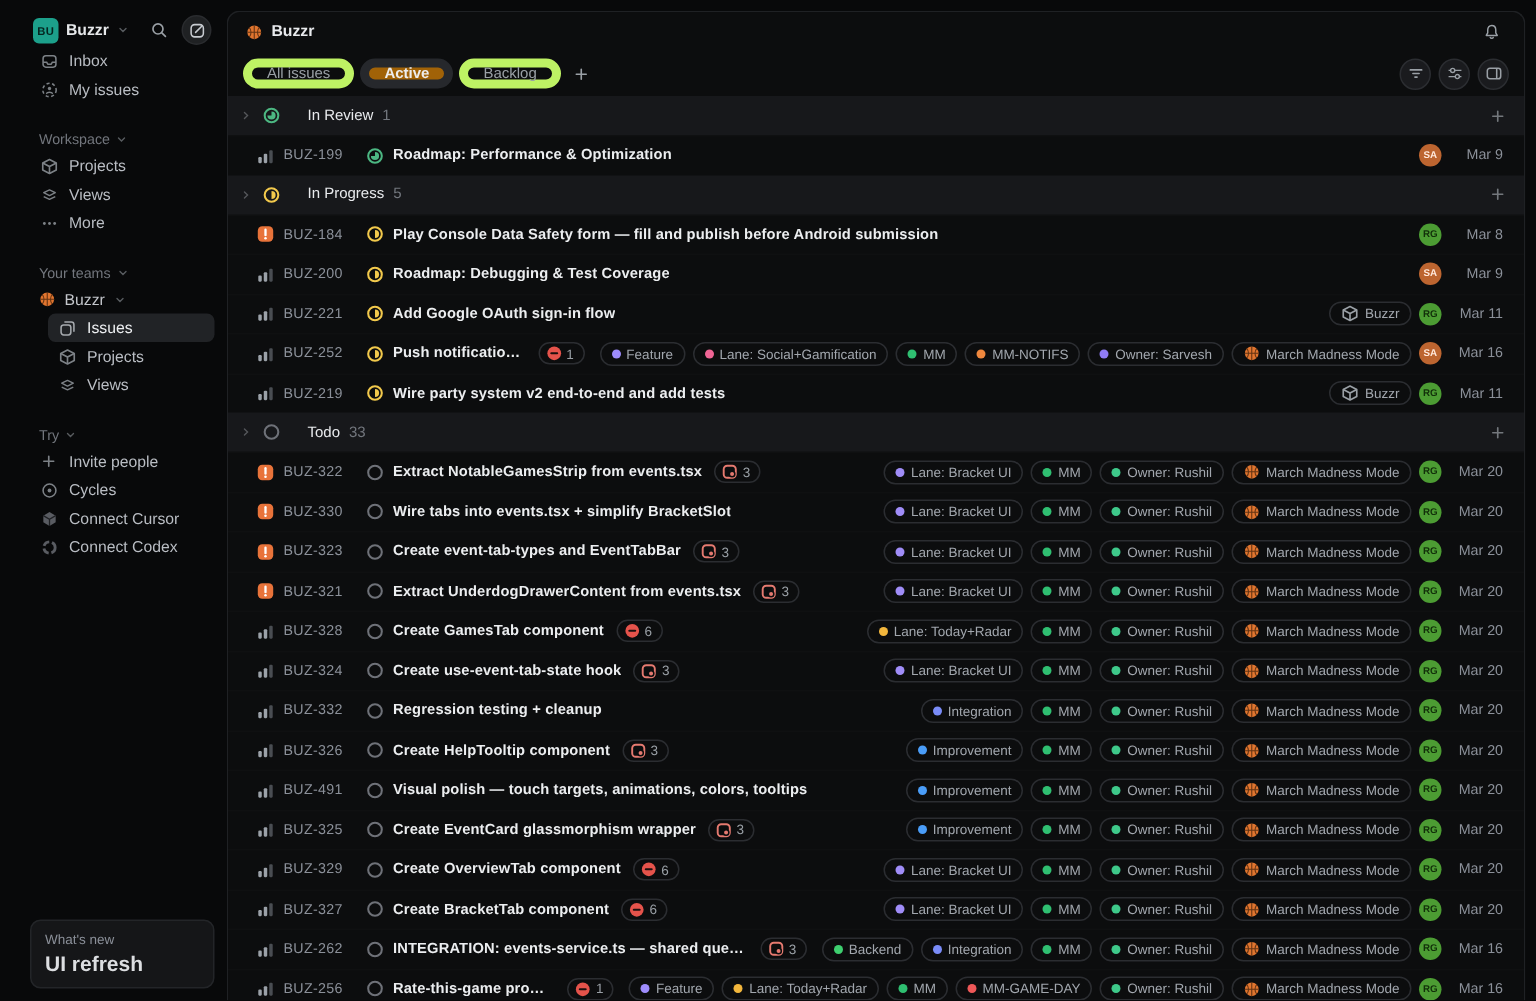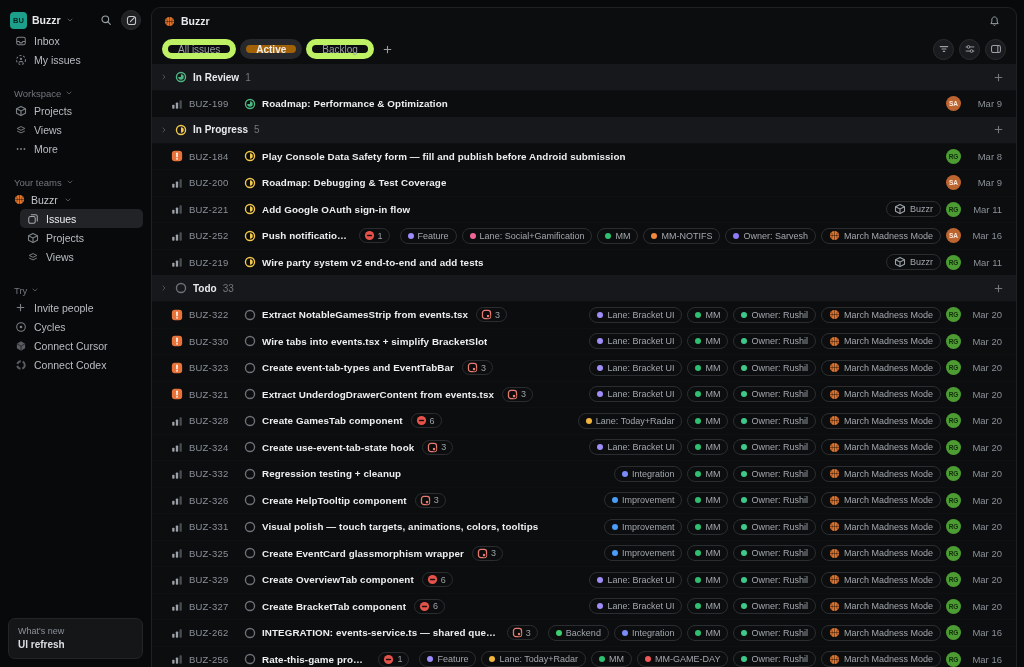--- a/index.html
+++ b/index.html
@@ -4,21 +4,21 @@
 <style>
   * { box-sizing: border-box; }
   html,body { margin:0; padding:0; }
   body {
     width:1024px; height:667px; overflow:hidden; position:relative;
     background:#08090a; font-family:"Liberation Sans", sans-serif;
     color:#e8eaed; -webkit-font-smoothing:antialiased;
   }
   
   .sidebar { position:absolute; left:0; top:0; width:151px; height:667px;
-    display:flex; flex-direction:column; padding:9px 8px 8px 8px; }
+    display:flex; flex-direction:column; padding:9px 8px 8px 20px; }
   .sb-head { display:flex; align-items:center; gap:5px; padding:0 2px; height:22px; }
   .ws-avatar { width:17px; height:17px; border-radius:4px; background:#1ca08b;
     color:#04251f; font-size:7.5px; font-weight:bold; display:flex; align-items:center;
     justify-content:center; letter-spacing:.2px; }
   .ws-name { font-size:10.5px; font-weight:700; color:#e6e8ea; }
   .sb-chev { opacity:.55; display:flex; }
   .sb-head .spacer { flex:1; }
   .sb-iconbtn { width:20px; height:20px; border-radius:50%; border:none; background:transparent;
     display:flex; align-items:center; justify-content:center; cursor:pointer; padding:0; }
   .sb-iconbtn.compose { background:#1f2123; border:1px solid #2a2c2f; }
@@ -30,21 +30,21 @@
   .sb-group { margin-top:16px; }
   .sb-group-label { display:flex; align-items:center; gap:4px; font-size:9.5px;
     color:#72767d; padding:0 6px; height:16px; cursor:pointer; }
   .sb-sub { padding-left:12px; }
   .team-row { display:flex; align-items:center; gap:6px; height:19px; padding:0 6px;
     font-size:10.5px; color:#c3c6cb; cursor:pointer; }
   .sb-bottom { margin-top:auto; }
   .whats-new { background:#151618; border:1px solid #232528; border-radius:7px;
     padding:7px 9px 8px 9px; cursor:pointer; }
   .wn-title { font-size:9px; color:#8b9099; margin-bottom:3px; }
-  .wn-sub { font-size:10px; color:#dcdee1; font-weight:600; }
+  .wn-sub { font-size:14px; color:#dcdee1; font-weight:600; }
   
   .panel { position:absolute; left:151px; top:7px; right:7px; bottom:0;
     background:#0c0d0e; border:1px solid #1f2124; border-bottom:none;
     border-radius:9px 9px 0 0; overflow:hidden; display:flex; flex-direction:column; }
   .panel-head { height:26px; display:flex; align-items:center; gap:6px; padding:0 12px; flex-shrink:0; }
   .panel-title { font-size:10.5px; font-weight:700; color:#e8eaed; }
   .panel-head .spacer { flex:1; }
   .tabs-row { height:30px; display:flex; align-items:center; padding:0 10px; gap:4px; flex-shrink:0; }
   .tab-chip { height:20px; display:flex; align-items:center; padding:0 10px; border-radius:10px;
     font-size:10px; color:#9aa0a6; border:6px solid #bef264; background:transparent; cursor:pointer; }
@@ -53,21 +53,21 @@
     display:flex; align-items:center; justify-content:center; cursor:pointer; }
   .tabs-row .spacer { flex:1; }
   .view-btn { width:21px; height:21px; border-radius:50%; border:1px solid #2b2d31;
     background:#1a1b1e; display:flex; align-items:center; justify-content:center;
     margin-left:5px; cursor:pointer; padding:0; }
   
   .issue-list { flex:1; overflow:hidden; }
   .sec-head { height:26px; background:#17181b; display:flex; align-items:center;
     gap:6px; padding:0 12px 0 8px; }
   .sec-caret { opacity:.35; display:flex; cursor:pointer; }
-  .sec-name { font-size:10px; font-weight:700; color:#e8eaed; }
+  .sec-name { font-size:10px; font-weight:400; color:#e8eaed;margin-left:12px; }
   .sec-count { font-size:10px; color:#73777e; }
   .sec-head .spacer { flex:1; }
   .sec-plus { border:none; background:transparent; padding:0; display:flex; cursor:pointer; opacity:.7; }
   .row { height:26.5px; display:flex; align-items:center; padding:0 14px 0 18px;
     border-top:1px solid rgba(255,255,255,.015); cursor:pointer; }
   .row-left { display:flex; align-items:center; gap:6px; min-width:0; flex:1; }
   .pri { width:13px; display:flex; justify-content:center; flex-shrink:0; }
   .iid { width:48px; font-size:9.5px; color:#8b9099; flex-shrink:0; letter-spacing:.2px; }
   .st { width:13px; display:flex; justify-content:center; flex-shrink:0; }
   .title { font-size:9.8px; font-weight:700; color:#eceef0; white-space:nowrap;
@@ -1000,21 +1000,21 @@
       </div>
       <div class="row">
         <div class="row-left">
           <span class="pri">
             <svg width="12" height="12" viewBox="0 0 14 14">
               <rect x="1.4" y="7.8" width="2.7" height="4.8" rx=".9" fill="#9ba1a8"></rect>
               <rect x="5.65" y="5.2" width="2.7" height="7.4" rx=".9" fill="#9ba1a8"></rect>
               <rect x="9.9" y="2.6" width="2.7" height="10" rx=".9" fill="#494d52"></rect>
             </svg>
           </span>
-          <span class="iid">BUZ-331</span>
+          <span class="iid">BUZ-491</span>
           <span class="st">
             <svg width="12" height="12" viewBox="0 0 14 14">
               <circle cx="7" cy="7" r="5.3" fill="none" stroke="#6e7178" stroke-width="1.6"></circle>
             </svg>
           </span>
           <span class="title">Visual polish — touch targets, animations, colors, tooltips</span>
         </div>
         <div class="row-right">
           <span class="lbl-chip">
             <span class="lbl-dot" style="background: rgb(74, 157, 248);"></span>

